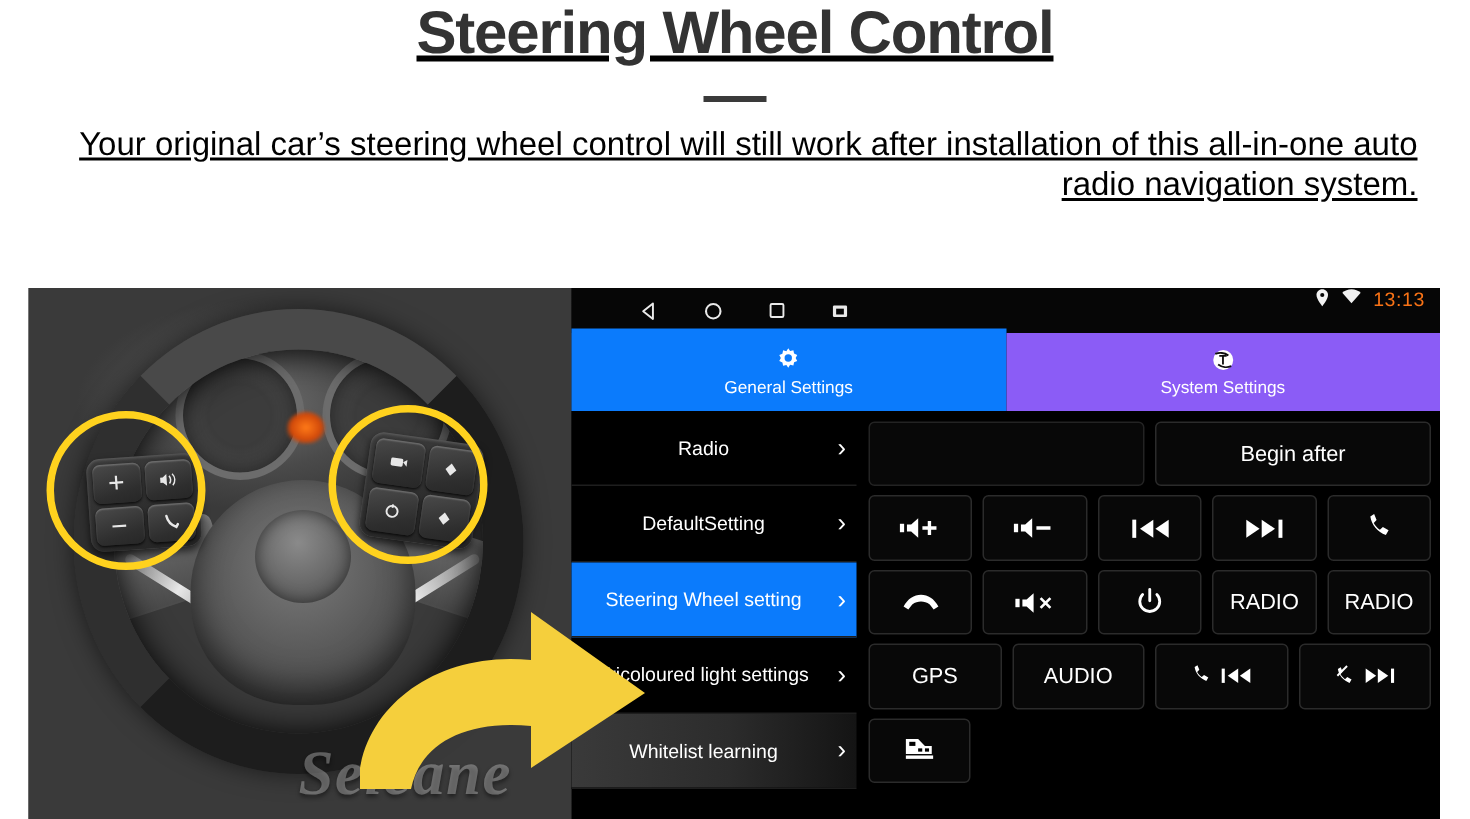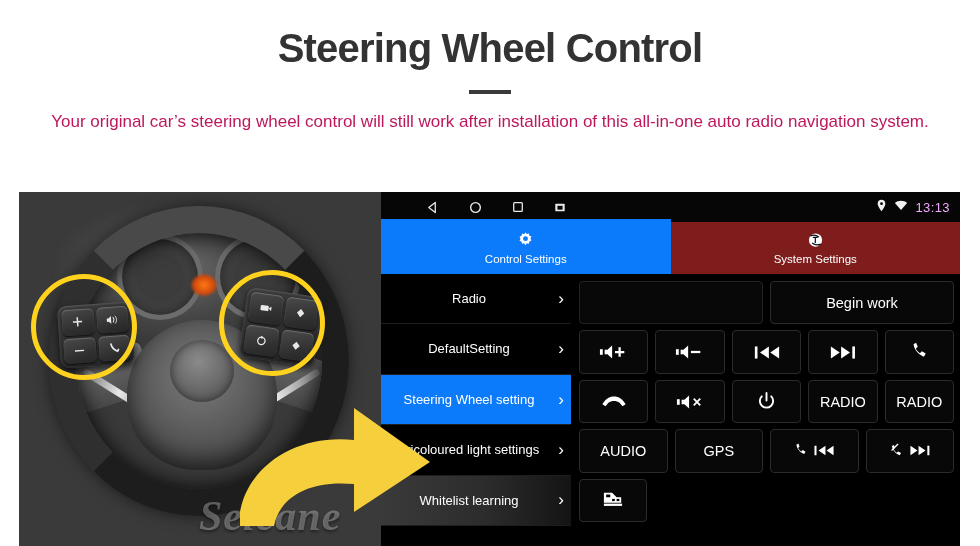--- a/index.html
+++ b/index.html
@@ -5,40 +5,40 @@
   * { box-sizing: border-box; margin: 0; padding: 0; }
   html, body {
     width: 980px; height: 546px;
     background: #ffffff;
     font-family: "Liberation Sans", sans-serif;
     overflow: hidden;
   }
   .page { position: relative; width: 980px; height: 546px; background:#fff; }
 
   
-  .header { padding-top: 26px; text-align: center; }
+  .header { text-align: center; text-decoration: underline; }
   .page-title {
     font-size: 40px;
     font-weight: bold;
     color: #333333;
     letter-spacing: -0.8px;
     line-height: 1.1;
   }
   .title-divider {
     width: 42px; height: 4px;
     background: #3a3a3a;
     margin: 20px auto 0 auto;
   }
   .subtitle {
     margin: 14px auto 0 auto;
     width: 910px;
-    font-size: 17px;
+    font-size: 22px;
     line-height: 27px;
-    color: #be185d;
-    text-align: center;
+    color: #000000;
+    text-align: right;
   }
 
   
   .band {
     position: absolute;
     left: 19px; top: 192px;
     width: 941px; height: 354px;
     background: #000;
     overflow: hidden;
   }
@@ -187,35 +187,35 @@
   
   .statusbar {
     position: relative;
     height: 30px; background: #060606;
     display: flex; align-items: center;
   }
   .nav-icons { display: flex; align-items: center; gap: 30px; padding-left: 45px; }
   .nav-icons .ico { color:#e9e9e9; display:flex; align-items:center; }
   .status-right {
     position: absolute; right: 10px; top: 0; height: 30px;
-    display: flex; align-items: center; gap: 7px;
-    color: #f0abfc; font-size: 12.5px;
+    display: flex; align-items: flex-start; gap: 7px;
+    color: #f97316; font-size: 12.5px;
   }
   .clock { font-size: 13px; letter-spacing: .4px; }
   .statusbar::after {
     content:""; position:absolute; left:0; bottom:0;
     width: 290px; height: 3px; background:#0b7bfc;
   }
 
   
   .tabs { display: flex; height: 52px; }
   .tab {
     flex: 1; display: flex; flex-direction: column;
     align-items: center; justify-content: center; gap: 3px;
-    color: #fff; background: #7f1d1d;
+    color: #fff; background: #8b5cf6;
   }
   .tab.active { background: #0b7bfc; }
   .tab-label { font-size: 11.5px; }
   .tab-icon { height: 19px; display: flex; align-items: center; }
 
   
   .ui-body { display: flex; height: 252px; }
 
   .sidebar {
     width: 190px; background: #000;
@@ -406,21 +406,21 @@
       </div>
 
       <div class="tabs">
         <div class="tab active">
           <span class="tab-icon">
             <svg width="19" height="19" viewBox="0 0 20 20">
               <path d="M10 1.2l1.3 2 2.3-.6.5 2.3 2.2 1-1.1 2.1 1.1 2.1-2.2 1-.5 2.3-2.3-.6L10 14.9l-1.3-2-2.3.6-.5-2.3-2.2-1 1.1-2.1L3.7 6l2.2-1 .5-2.3 2.3.6z" fill="#ffffff"></path>
               <circle cx="10" cy="8.05" r="2.6" fill="#0b7bfc"></circle>
             </svg>
           </span>
-          <span class="tab-label">Control Settings</span>
+          <span class="tab-label">General Settings</span>
         </div>
         <div class="tab">
           <span class="tab-icon">
             <svg width="19" height="19" viewBox="0 0 20 20">
               <circle cx="10" cy="9.5" r="7" fill="#ffffff"></circle>
               <path d="M4.4 5.2c2.6-1.1 6.5-.9 9.2 1.1M15.6 13.8c-2.6 1.1-6.5.9-9.2-1.1" stroke="#111" stroke-width="1.3" fill="none"></path>
               <path d="M7.2 6.6h5.2M9.8 6.6v6" stroke="#111" stroke-width="1.3" fill="none"></path>
             </svg>
           </span>
           <span class="tab-label">System Settings</span>
@@ -449,21 +449,21 @@
           <div class="side-item dim">
             <span class="label">Whitelist learning</span>
             <span class="chev">›</span>
           </div>
         </div>
 
         <div class="panel">
 
           <div class="prow">
             <div class="pbtn ghost"></div>
-            <div class="pbtn label-btn">Begin work</div>
+            <div class="pbtn label-btn">Begin after</div>
           </div>
 
           <div class="prow">
             <div class="pbtn">
               <span>
                 <svg width="30" height="16" viewBox="0 0 32 16">
                   <rect x="1" y="5" width="3" height="6" fill="#fff"></rect>
                   <path d="M6 5.5h3L14 1v14L9 10.5H6z" fill="#fff"></path>
                   <path d="M22 3v10M17 8h10" stroke="#fff" stroke-width="2.4"></path>
                 </svg>
@@ -528,22 +528,22 @@
                   <path d="M5 4.6a7 7 0 1 0 10 0" stroke="#fff" stroke-width="2" fill="none" stroke-linecap="round"></path>
                   <path d="M10 1v8" stroke="#fff" stroke-width="2" stroke-linecap="round"></path>
                 </svg>
               </span>
             </div>
             <div class="pbtn label-btn">RADIO</div>
             <div class="pbtn label-btn">RADIO</div>
           </div>
 
           <div class="prow">
+            <div class="pbtn label-btn">GPS</div>
             <div class="pbtn label-btn">AUDIO</div>
-            <div class="pbtn label-btn">GPS</div>
             <div class="pbtn">
               <span class="icon-pair">
                 <svg width="15" height="15" viewBox="0 0 22 22">
                   <path d="M5 2.5c.9 6.2 5.2 11.2 11.4 13.6l2-3.4-4.2-2.4-2.2 2c-1.8-1.3-3.4-3-4.5-5l2.1-2.2L7.8.8z" fill="#fff"></path>
                 </svg>
                 <svg width="22" height="13" viewBox="0 0 30 16">
                   <rect x="2" y="1.5" width="2.8" height="13" fill="#fff"></rect>
                   <path d="M17 1.5v13L7.5 8z" fill="#fff"></path>
                   <path d="M28 1.5v13L18.5 8z" fill="#fff"></path>
                 </svg>

